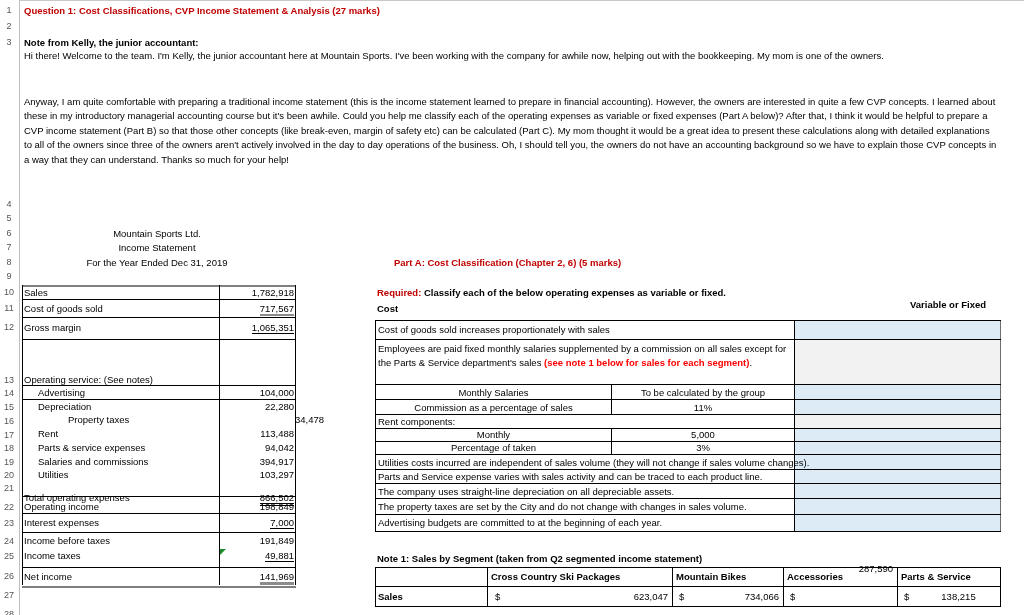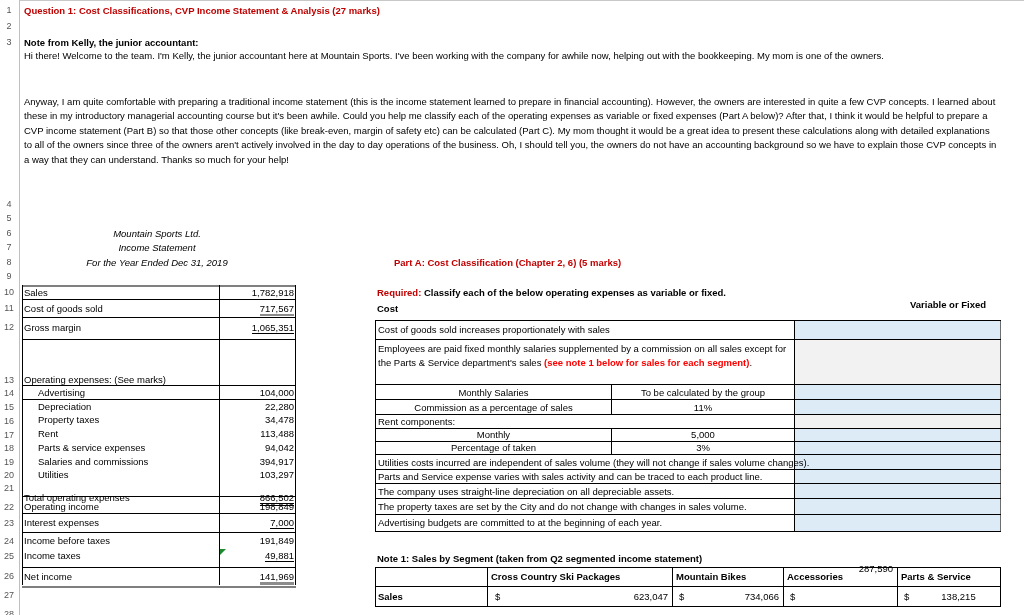--- a/index.html
+++ b/index.html
@@ -11,21 +11,21 @@
   .topline { position: absolute; left: 0; top: 0; width: 1024px; height: 2px; border-top: 1px solid #c8c8c8; }
   .abs { position: absolute; white-space: nowrap; }
 
   .red { color: #c00000; }
   .bred { color: #ff0000; font-weight: bold; }
   .bold { font-weight: bold; }
 
   .para { position: absolute; left: 24px; width: 975px; white-space: normal; line-height: 14.4px; font-size: 9.5px; }
 
   
-  .is-head { position: absolute; left: 22px; width: 270px; text-align: center; font-size: 9.5px; font-style: italic; }
+  .is-head { position: absolute; left: 22px; width: 270px; text-align: center; font-size: 9.5px; }
   .is-row { position: absolute; left: 22px; width: 274px; height: 12px; font-size: 9.5px; }
   .is-row .lab { position: absolute; left: 2px; top: 0; }
   .is-row .lab.ind { left: 16px; }
   .is-row .val { position: absolute; right: 2px; top: 0; text-align: right; }
   .vline { position: absolute; width: 1px; background: #000; }
   .hline { position: absolute; height: 1px; background: #000; }
   .ul { border-bottom: 1px solid #000; }
   .dul { border-bottom: 3px double #000; }
   .gul { border-bottom: 3px solid #8c8c8c; }
 
@@ -104,31 +104,31 @@
   </div>
   <div class="is-row" style="top:303px;">
     <span class="lab">Cost of goods sold</span>
     <span class="val gul" style="border-bottom-width:2px;">717,567</span>
   </div>
   <div class="is-row" style="top:322px;">
     <span class="lab">Gross margin</span>
     <span class="val ul">1,065,351</span>
   </div>
   <div class="is-row" style="top:374px;">
-    <span class="lab">Operating expenses: (See marks)</span>
+    <span class="lab">Operating service: (See notes)</span>
   </div>
   <div class="is-row" style="top:387px;">
     <span class="lab ind">Advertising</span>
     <span class="val">104,000</span>
   </div>
   <div class="is-row" style="top:401px;">
     <span class="lab ind">Depreciation</span>
     <span class="val">22,280</span>
   </div>
-  <div class="is-row" style="top:414px;">
+  <div class="is-row" style="top:414px;margin-left:30px;">
     <span class="lab ind">Property taxes</span>
     <span class="val">34,478</span>
   </div>
   <div class="is-row" style="top:428px;">
     <span class="lab ind">Rent</span>
     <span class="val">113,488</span>
   </div>
   <div class="is-row" style="top:442px;">
     <span class="lab ind">Parts &amp; service expenses</span>
     <span class="val">94,042</span>

